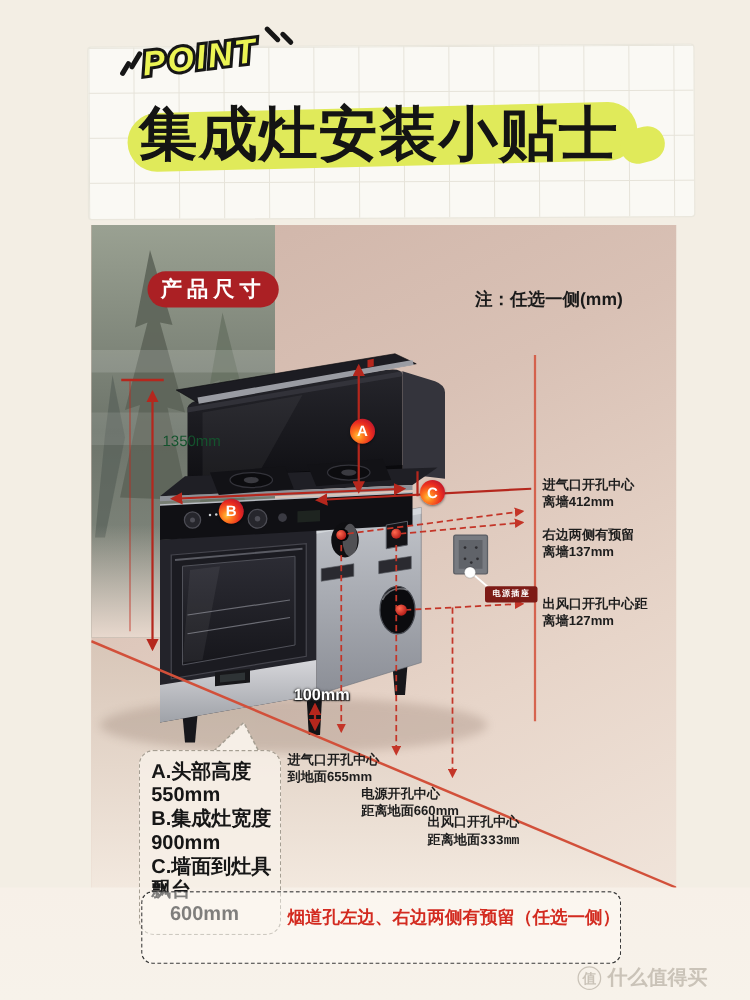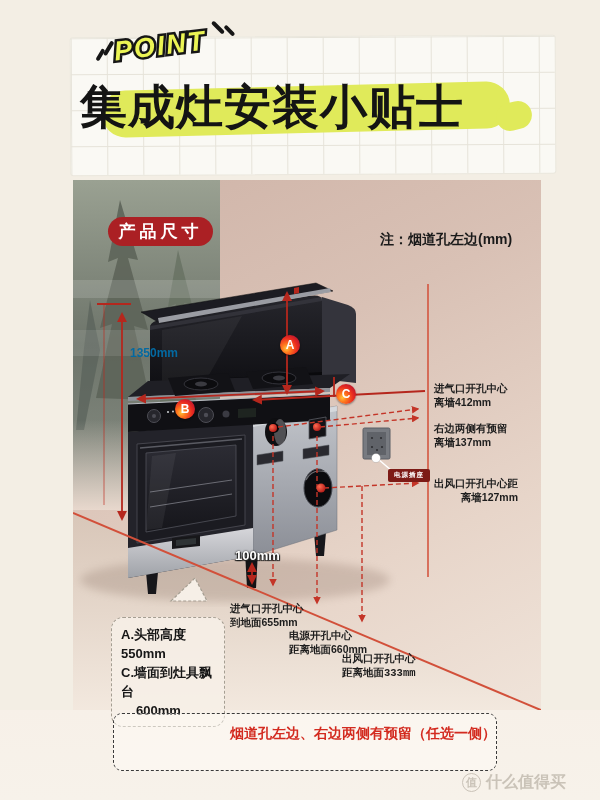--- a/index.html
+++ b/index.html
@@ -20,55 +20,55 @@
   .tick{position:absolute;width:3.5px;height:13px;background:#161616;border-radius:2px;}
   .t1{left:6px;top:18px;transform:rotate(38deg);}
   .t2{left:15px;top:11px;transform:rotate(38deg);height:16px;}
   .t3{left:126px;top:4px;transform:rotate(-38deg);height:16px;}
   .t4{left:137px;top:10px;transform:rotate(-38deg);}
   .title-highlight{left:102px;top:86px;width:408px;height:47px;background:#e0ea5a;
     border-radius:24px;transform:rotate(-1.4deg);}
   .title-tail{left:496px;top:102px;width:36px;height:28px;background:#e0ea5a;
     border-radius:14px;transform:rotate(-14deg);}
   .main-title{left:0;top:76px;width:544px;text-align:center;font-size:47px;
-    font-weight:900;color:#141414;letter-spacing:1px;}
+    font-weight:900;color:#141414;letter-spacing:1px;padding-left:31px;}
 
   
   .scene{left:73px;top:180px;width:468px;height:534px;
     background:linear-gradient(155deg,#cfb4a8 0%,#d9c1b5 35%,#e7d5c9 70%,#f0e4da 100%);}
   .scene svg{position:absolute;left:0;top:0;}
   .bottom-strip{left:0;top:710px;width:600px;height:90px;
     background:linear-gradient(#f7f0e8,#f7f2ea);}
 
-  .dim-badge{left:108px;top:217px;width:105px;height:29px;background:#ab2024;
+  .dim-badge{left:118px;top:217px;width:105px;height:29px;background:#ab2024;
     border-radius:15px;color:#fff;font-size:17px;font-weight:700;letter-spacing:4px;
     display:flex;align-items:center;justify-content:center;}
   .unit-note{left:380px;top:231px;font-size:14px;font-weight:700;color:#1a1a1a;}
 
-  .h1350{left:130px;top:346px;font-size:12px;font-weight:700;color:#0369a1;}
+  .h1350{left:130px;top:346px;font-size:12px;font-weight:400;color:#14532d;}
   .g100{left:225px;top:548px;font-size:13px;font-weight:700;color:#fff;
     text-shadow:0 0 2px #222,1px 1px 1px #222,-1px 1px 1px #222;margin-left:10px;}
 
   .badge{width:20px;height:20px;border-radius:50%;color:#fff;font-size:12px;
     font-weight:700;display:flex;align-items:center;justify-content:center;
     background:radial-gradient(circle at 32% 68%, #ffc23a 0%, #ff7a1e 22%, #ea2c20 55%, #b5122e 85%, #8e0c28 100%);
     box-shadow:0 1px 2px rgba(0,0,0,.45);}
   .bA{left:280px;top:335px;} .bB{left:175px;top:399px;} .bC{left:336px;top:384px;}
 
   .wall-label,.floor-label{font-size:10.5px;font-weight:700;color:#1d1d1d;line-height:14px;white-space:nowrap;}
-  .wl1{left:434px;top:381px;} .wl2{left:434px;top:421px;} .wl3{left:434px;top:476px;text-align:right;}
+  .wl1{left:434px;top:381px;} .wl2{left:434px;top:421px;} .wl3{left:434px;top:476px;}
   .fl1{left:230px;top:601px;} .fl2{left:289px;top:628px;} .fl3{left:342px;top:652px;font-family:Liberation Mono, monospace;}
 
   .socket-tag{left:388px;top:469px;width:42px;height:13px;background:#7d1b16;
     border-radius:2px;color:#fff;font-size:6.5px;font-weight:700;letter-spacing:1px;
     display:flex;align-items:center;justify-content:center;}
 
   .legend-box{left:111px;top:600px;width:114px;background:rgba(247,240,232,.85);
     border:1.4px dashed #a59e92;border-radius:12px;padding:7px 5px 6px 9px;
-    font-size:13px;font-weight:700;color:#161616;line-height:19px;box-sizing:border-box;margin-top:17px;}
+    font-size:16px;font-weight:700;color:#161616;line-height:19px;box-sizing:border-box;}
   .legend-box .indent{padding-left:15px;}
 
   
   .note-box{left:113px;top:713px;width:384px;height:58px;border:1.6px dashed #3a3a3a;
     border-radius:9px;background:rgba(255,252,248,.45);box-sizing:border-box;
     padding:8px 0 0 24px;font-size:14px;font-weight:700;line-height:22px;}
   .note-line1{color:#141414;} .note-line2{color:#d32b20;text-align:right;}
 
   .watermark{left:462px;top:772px;display:flex;align-items:center;gap:5px;
     color:#cac3b8;font-size:16px;font-weight:700;}
@@ -243,21 +243,21 @@
     <circle cx="317" cy="427" r="4" fill="url(#dotG)"></circle>
     <circle cx="321" cy="488" r="4.5" fill="url(#dotG)"></circle>
     <line x1="252" y1="564" x2="252" y2="583" stroke="#b5271d" stroke-width="1.8" marker-start="url(#arR)" marker-end="url(#arR)"></line>
     <path d="M171,601 L195,578 L207,601 Z" fill="#f6efe7" stroke="#a59e92" stroke-width="1.2" stroke-dasharray="3 2"></path>
   </g>
 </svg>
 </div>
 <div class="abs bottom-strip"></div>
 
 <div class="abs dim-badge">产品尺寸</div>
-<div class="abs unit-note">注：烟道孔左边(mm)</div>
+<div class="abs unit-note">注：任选一侧(mm)</div>
 <div class="abs h1350">1350mm</div>
 <div class="abs g100">100mm</div>
 <div class="abs badge bA">A</div>
 <div class="abs badge bB">B</div>
 <div class="abs badge bC">C</div>
 
 <div class="abs wall-label wl1">
   <div>进气口开孔中心</div>
   <div>离墙412mm</div>
 </div>
@@ -280,20 +280,21 @@
 </div>
 <div class="abs floor-label fl3">
   <div>出风口开孔中心</div>
   <div>距离地面333mm</div>
 </div>
 
 <div class="abs socket-tag">电源插座</div>
 
 <div class="abs legend-box">
   <div>A.头部高度550mm</div>
+  <div>B.集成灶宽度900mm</div>
   <div>C.墙面到灶具飘台</div>
   <div class="indent">600mm</div>
 </div>
 
 <div class="abs note-box">
   <div class="note-line2">烟道孔左边、右边两侧有预留（任选一侧）</div>
 </div>
 
 <div class="abs watermark">
   <span class="wm-circle">值</span>

